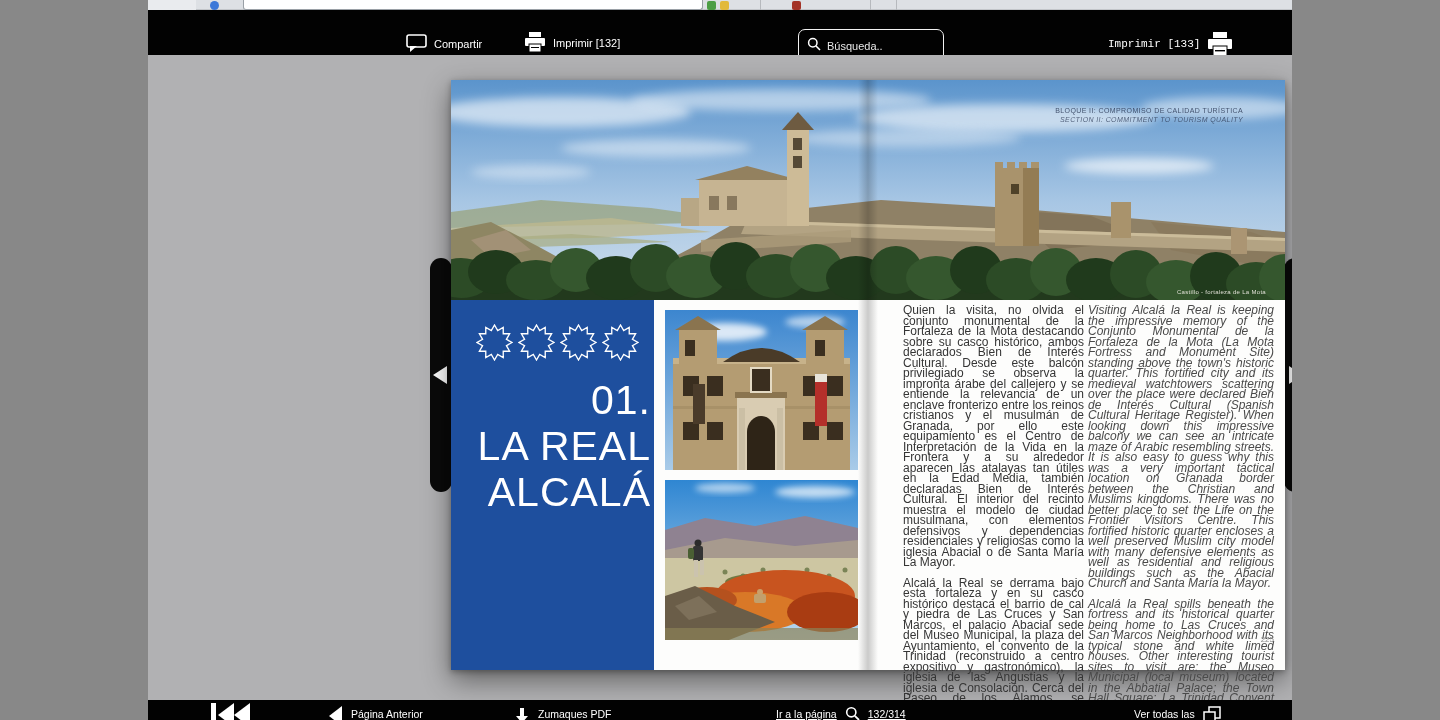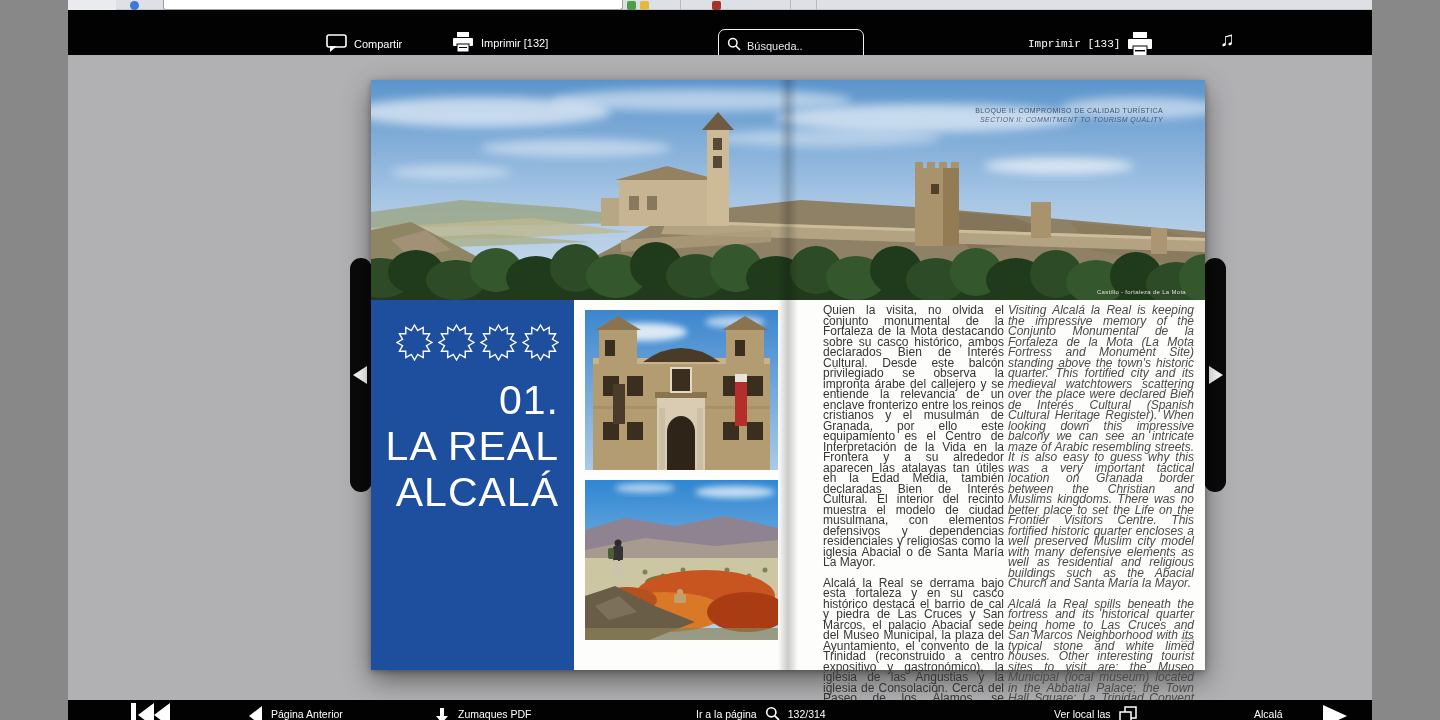--- a/index.html
+++ b/index.html
@@ -1,36 +1,36 @@
 <!DOCTYPE html>
 <html><head>
 <meta charset="utf-8">
 <style>
   * { margin:0; padding:0; box-sizing:border-box; }
   html,body { background:#888; }
   body { font-family:"Liberation Sans", sans-serif; }
-  .screen { position:relative; width:1304px; height:720px; overflow:hidden; background:#4d7c0f; margin:0 auto; }
+  .screen { position:relative; width:1144px; height:720px; overflow:hidden; background:#4d7c0f; margin:0 auto; }
 
   
   .browser-strip { position:absolute; left:0; top:0; width:1440px; height:10px; background:#dde0e4; border-bottom:1px solid #c2c5c9; }
   .bs-btn { position:absolute; left:0; top:0; width:48px; height:10px; background:#e9ebee; }
   .bs-fav { position:absolute; left:62px; top:1px; width:9px; height:9px; border-radius:50%; background:#3b78d8; }
   .bs-address { position:absolute; left:95px; top:0; width:460px; height:10px; background:#ffffff; border:1px solid #9aa0a6; border-top:none; border-radius:0 0 3px 3px; }
   .bs-ic { position:absolute; top:1px; width:9px; height:9px; border-radius:2px; }
   .bs-ic.g { left:559px; background:#4d9e45; }
   .bs-ic.y { left:572px; background:#e2b93b; }
   .bs-ic.r { left:644px; background:#a33327; }
   .bs-sep { position:absolute; top:0; width:1px; height:10px; background:#b6b9bd; }
 
   
   .topbar { position:absolute; left:0; top:10px; width:1440px; height:45px; background:#020202; color:#fff; }
   .tb-item { position:absolute; display:flex; align-items:center; gap:7px; font-size:11px; color:#fff; cursor:pointer; }
   .tb-item svg { display:block; }
   .share { left:258px; top:24px; }
-  .print-left { left:384px; top:22px; }
+  .print-left { left:376px; top:22px; }
   .print-right { left:960px; top:22px;font-family:Liberation Mono, monospace; }
   .searchbox { position:absolute; left:650px; top:19px; width:146px; height:27px; border:1.5px solid #f2f2f2; border-radius:7px; display:flex; align-items:center; padding:16px 8px; gap:6px; background:#020202; }
   .searchbox input { background:transparent; border:none; outline:none; color:#eee; font-size:11px; width:100px; font-family:"Liberation Sans",sans-serif; }
   .searchbox input::placeholder { color:#e8e8e8; }
   .music-btn { position:absolute; left:1152px; top:19px; font-size:20px; color:#fff; cursor:pointer; line-height:1; }
   .fullscreen-btn { position:absolute; left:1396px; top:19px; cursor:pointer; }
 
   
   .stage { position:absolute; left:0; top:55px; width:1440px; height:645px; background:#b1b1b3; }
 
@@ -47,21 +47,21 @@
 
   .panorama { position:absolute; left:0; top:0; width:834px; height:220px; overflow:hidden; }
   .panorama svg { display:block; }
   .pan-header { position:absolute; right:42px; top:26px; text-align:right; font-size:7px; line-height:9px; color:#2e3c58; letter-spacing:.4px; opacity:.85; }
   .pan-header .l2 { font-style:italic; opacity:.9; }
   .pan-caption { position:absolute; right:19px; bottom:5px; font-size:6px; color:#f0ede6; opacity:.9; letter-spacing:.3px; }
 
   
   .blue-panel { position:absolute; left:0; top:220px; width:203px; height:370px; background:#1e4f9e; color:#fff; }
   .stars-row { display:flex; justify-content:flex-end; gap:5px; padding:24px 15px 0 0; }
-  .chapter-title { text-align:right; padding-right:15px; margin-top:16px; font-weight:300; letter-spacing:1px; line-height:46px; font-size:41px; color:#fff; }
+  .chapter-title { text-align:right; padding-right:3px; margin-top:16px; font-weight:300; letter-spacing:1px; line-height:46px; font-size:41px; color:#fff; }
   .chapter-sub { position:absolute; right:15px; bottom:36px; text-align:right; font-size:11.5px; line-height:24px; color:#fff; }
 
   
   .photo { position:absolute; left:214px; width:193px; overflow:hidden; }
   .photo-1 { top:230px; height:160px; }
   .photo-2 { top:400px; height:160px; }
   .photo svg { display:block; }
 
   
   .col { position:absolute; top:225px; font-size:12px; line-height:10.5px; text-align:justify; }
@@ -70,21 +70,21 @@
   .col-en { left:637px; width:186px; color:#4a4a4a; font-style:italic; }
   .pagenum { position:absolute; left:795px; top:555px; width:28px; text-align:right; font-size:8px; color:#8a8a8a; }
 
   
   .bottombar { position:absolute; left:0; top:700px; width:1440px; height:20px; background:#020202; overflow:hidden; color:#fff; }
   .bb-item { position:absolute; display:flex; align-items:flex-start; gap:8px; font-size:10.5px; color:#fff; cursor:pointer; }
   .bb-label { padding-top:6px; white-space:nowrap;text-align:center; }
   .bb-first { left:62px; top:2px; }
   .bb-prev { left:180px; top:2px; }
   .bb-down { left:366px; top:2px; }
-  .bb-goto { left:628px; top:2px; }
+  .bb-goto { left:628px; top:2px;text-decoration:underline; }
   .bb-viewall { left:986px; top:2px; }
   .bb-next { left:1186px; top:2px; }
   .bb-last { left:1382px; top:2px; }
 </style>
 </head>
 <body>
 
 <div class="screen">
 
   <div class="browser-strip">
@@ -406,21 +406,21 @@
     <div class="bb-item bb-goto">
       <span class="bb-label">Ir a la página</span>
       <svg width="15" height="15" viewBox="0 0 15 15" style="margin-top:4px">
         <circle cx="6.3" cy="6.3" r="4.6" fill="none" stroke="#fff" stroke-width="1.6"></circle>
         <line x1="9.8" y1="9.8" x2="14" y2="14" stroke="#fff" stroke-width="1.8"></line>
       </svg>
       <span class="bb-label">132/314</span>
     </div>
 
     <div class="bb-item bb-viewall">
-      <span class="bb-label">Ver local las</span>
+      <span class="bb-label">Ver todas las</span>
       <svg width="18" height="18" viewBox="0 0 18 18" style="margin-top:4px">
         <rect x="6" y="1" width="11" height="11" fill="none" stroke="#fff" stroke-width="1.5"></rect>
         <rect x="1" y="6" width="11" height="11" fill="#020202" stroke="#fff" stroke-width="1.5"></rect>
       </svg>
     </div>
 
     <div class="bb-item bb-next">
       <span class="bb-label">Alcalá</span>
       <svg width="28" height="24" viewBox="0 0 28 24" style="margin-left:30px;margin-top:2px">
         <polygon points="2,1 26,12 2,23" fill="#fff"></polygon>

